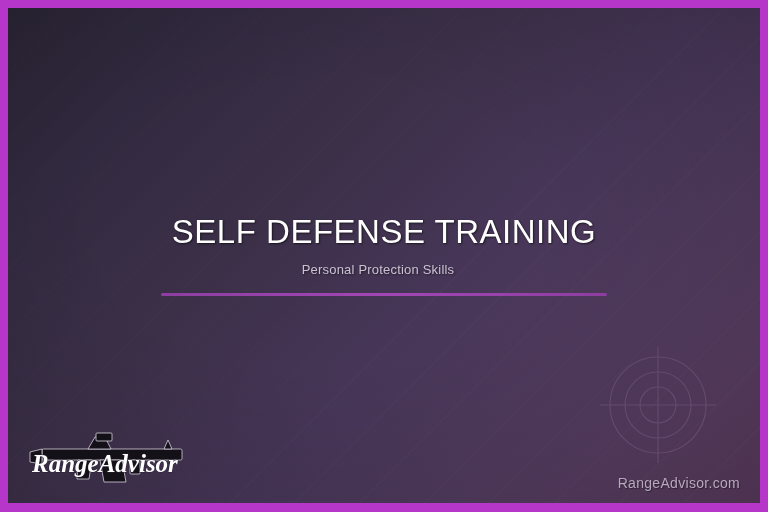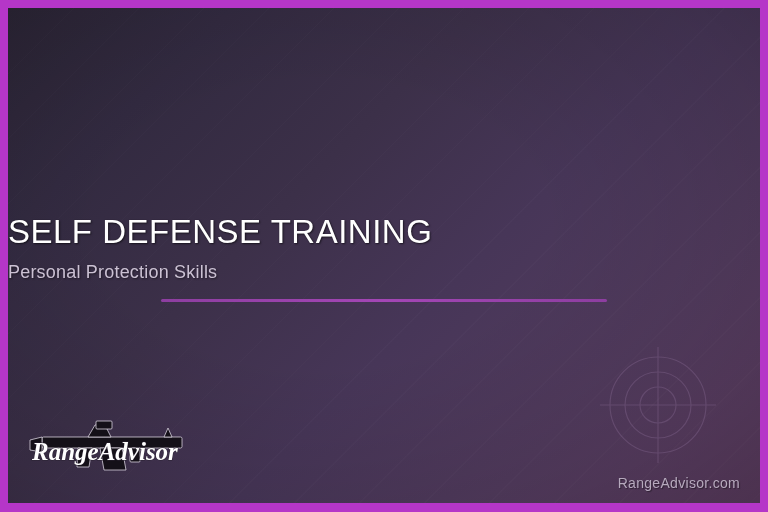--- a/index.html
+++ b/index.html
@@ -74,54 +74,55 @@
     opacity: 0.85;
     pointer-events: none;
   }
 
   
   #title-block {
     position: absolute;
     left: 0;
     right: 0;
     top: 205px;
+    text-align: center;
   }
   #slide-title {
     margin: 0;
     font-size: 33px;
     font-weight: 400;
     letter-spacing: 0.5px;
     color: #ffffff;
     line-height: 1.18;
     text-shadow: 1px 1px 2px rgba(0,0,0,0.55),
                  0 0 1px rgba(0,0,0,0.35);
     white-space: nowrap;
   }
   #slide-subtitle {
     margin: 10px 12px 0 0;
-    font-size: 18px;
+    font-size: 13px;
     font-weight: 400;
     color: #cbc1d3;
     letter-spacing: 0.2px;
     text-shadow: 1px 1px 2px rgba(0,0,0,0.45);
     white-space: nowrap;
   }
   #title-divider {
     width: 446px;
     height: 3px;
     margin: 16px auto 0 auto;
     background: linear-gradient(90deg, #8d3ea0 0%, #a346b5 50%, #8d3ea0 100%);
     border-radius: 2px;
   }
 
   
   #brand-logo {
     position: absolute;
     left: 18px;
-    bottom: 24px;
+    bottom: 12px;
     width: 175px;
     height: 66px;
   }
 
   
   #footer-url {
     position: absolute;
     right: 20px;
     bottom: 12px;
     font-size: 14px;

